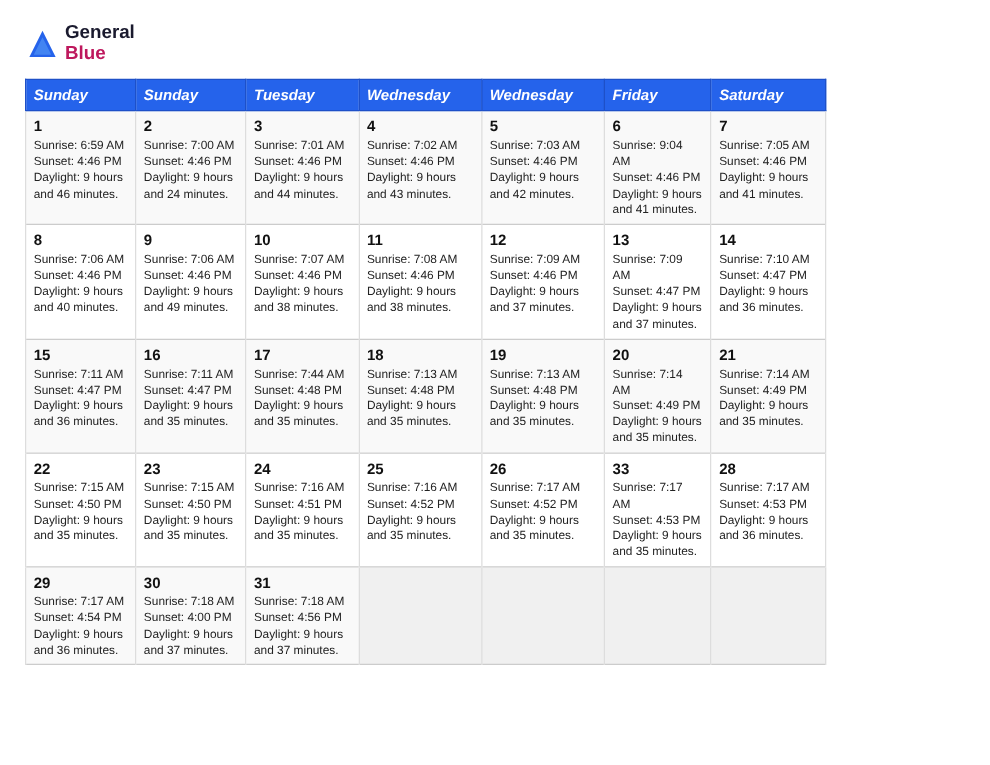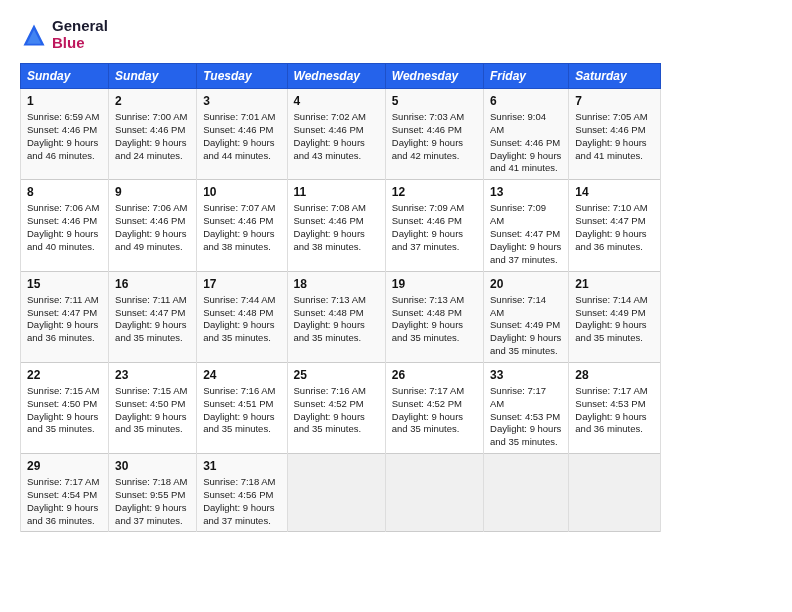--- a/index.html
+++ b/index.html
@@ -334,21 +334,21 @@
           <td>
             <span class="day-num">29</span>
             <div>Sunrise: 7:17 AM</div>
             <div>Sunset: 4:54 PM</div>
             <div>Daylight: 9 hours</div>
             <div>and 36 minutes.</div>
           </td>
           <td>
             <span class="day-num">30</span>
             <div>Sunrise: 7:18 AM</div>
-            <div>Sunset: 9:55 PM</div>
+            <div>Sunset: 4:00 PM</div>
             <div>Daylight: 9 hours</div>
             <div>and 37 minutes.</div>
           </td>
           <td>
             <span class="day-num">31</span>
             <div>Sunrise: 7:18 AM</div>
             <div>Sunset: 4:56 PM</div>
             <div>Daylight: 9 hours</div>
             <div>and 37 minutes.</div>
           </td>

